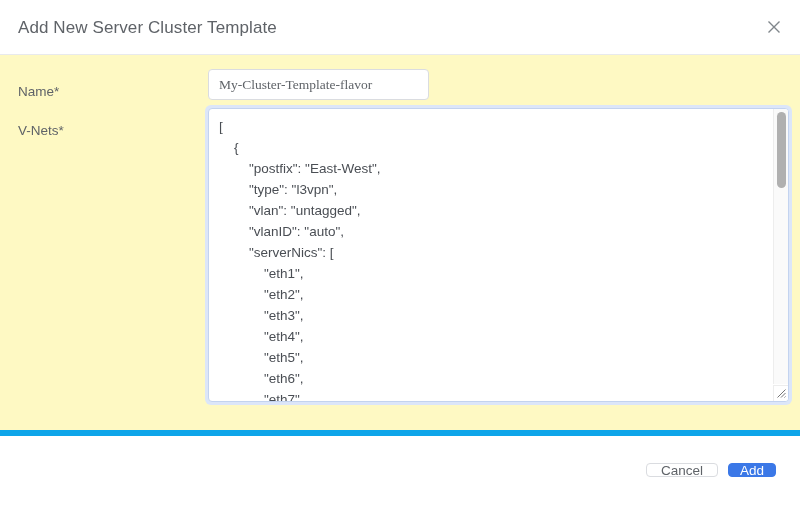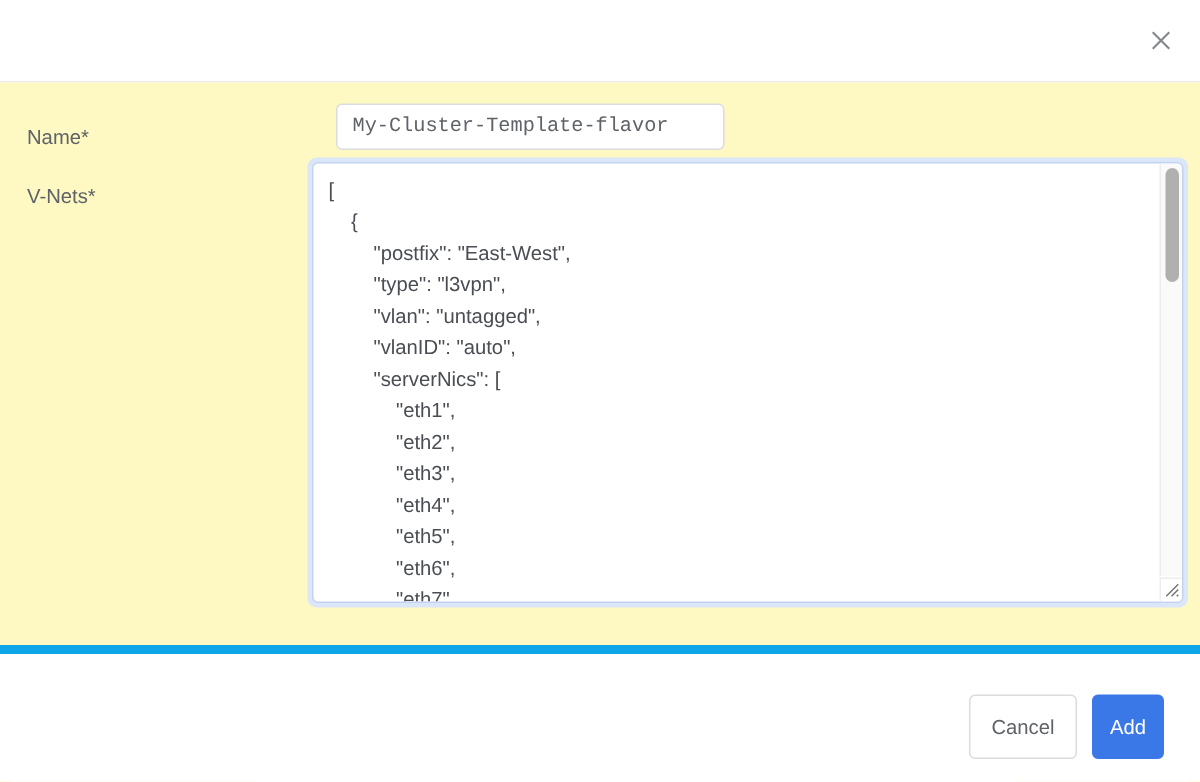--- a/index.html
+++ b/index.html
@@ -75,30 +75,30 @@
     font-size: 13.5px;
     line-height: 18px;
     color: #5f6368;
     white-space: nowrap;
   }
   .label-name  { top: 28px; }
   .label-vnets { top: 67px; text-align: right; }
 
   .name-input {
     position: absolute;
-    left: 224px;
+    left: 208px;
     top: 14px;
-    width: 259px;
+    width: 221px;
     height: 31px;
     box-sizing: border-box;
     background: #ffffff;
     border: 1px solid #dadce0;
     border-radius: 4px;
     padding: 0 10px;
-    font-family: Liberation Mono, monospace;
+    font-family: Liberation Serif, serif;
     font-size: 13.5px;
     color: #5f6368;
     outline: none;
   }
 
   
   .vnets-wrap {
     position: absolute;
     left: 205px;
     top: 50px;
@@ -180,21 +180,21 @@
     justify-content: flex-end;
     padding: 27px 24px 0 0;
     box-sizing: border-box;
   }
   .btn {
     font-family: "Liberation Sans", sans-serif;
     font-size: 13.5px;
     border-radius: 4px;
     cursor: pointer;
     box-sizing: border-box;
-    height: 43px;
+    height: 14px;
     display: inline-flex;
     align-items: center;
     justify-content: center;
   }
   .btn-cancel {
     min-width: 64px;
     padding: 0 14px;
     background: #ffffff;
     border: 1px solid #dadce0;
     color: #5f6368;
@@ -207,20 +207,21 @@
     border: 1px solid #3b78e7;
     color: #ffffff;
   }
 </style>
 </head>
 <body>
 
 <div class="dialog">
 
   <div class="dialog-header">
+    <div class="dialog-title">Add New Server Cluster Template</div>
     <div class="close-btn">
       <svg width="14" height="14" viewBox="0 0 14 14" aria-hidden="true">
         <path d="M1.5 1.5 L12.5 12.5 M12.5 1.5 L1.5 12.5" stroke="#80868b" stroke-width="1.4" fill="none"></path>
       </svg>
     </div>
   </div>
 
   <div class="dialog-body">
 
     <div class="field-label label-name">Name*</div>

